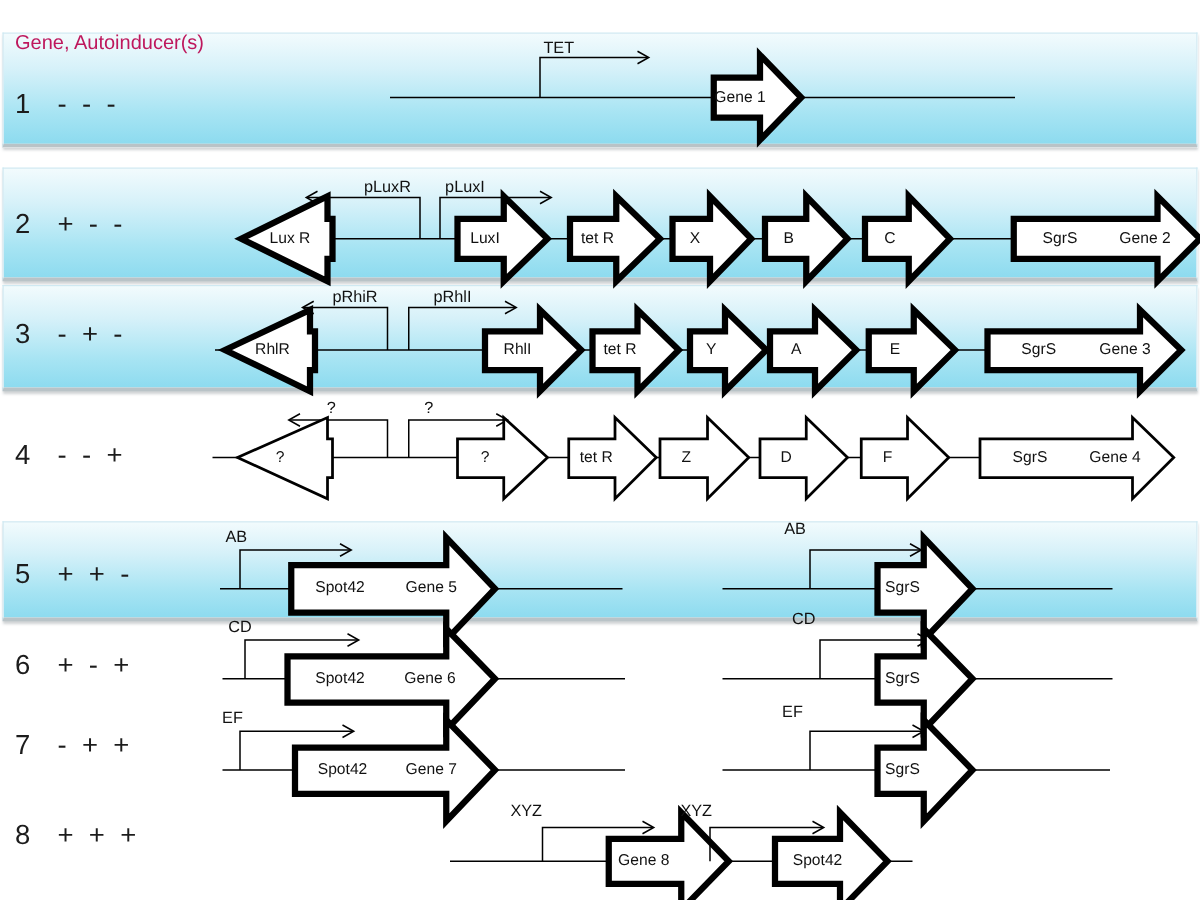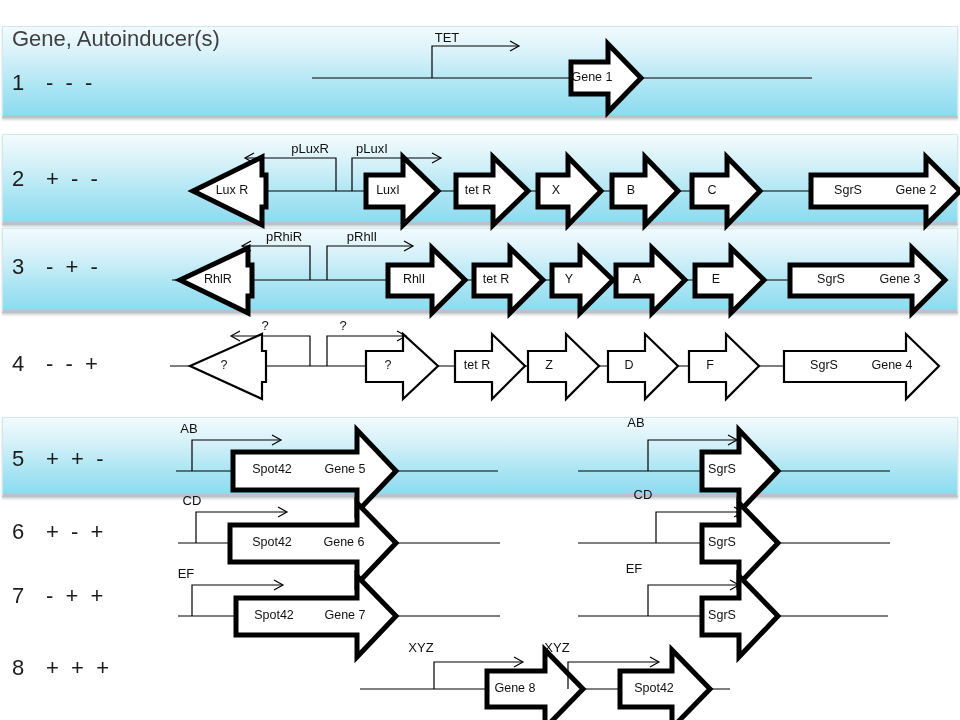--- a/index.html
+++ b/index.html
@@ -28,22 +28,22 @@
   
   .rowlabel {
     position: absolute;
     color: #1c1c1c;
     font-size: 22px;
     letter-spacing: 0px;
     white-space: pre;
   }
   .heading {
     position: absolute;
-    color: #404040;
-    font-size: 22px;
+    color: #be185d;
+    font-size: 16px;
     white-space: pre;
   }
   
   #svgwrap { position:absolute; left:0; top:0; width:952px; height:720px; }
   svg { display:block; }
   .dnaline { stroke:#000; stroke-width:1.2; fill:none; }
   .promo { stroke:#000; stroke-width:1.2; fill:none; }
   .genearrow-thick { fill:#ffffff; stroke:#000; stroke-width:5; stroke-linejoin:miter; }
   .genearrow-thin { fill:#ffffff; stroke:#000; stroke-width:2.2; stroke-linejoin:miter; }
   .glabel { font-family:"Liberation Sans", sans-serif; font-size:12.5px; fill:#111; text-anchor:middle; dominant-baseline:middle; }

